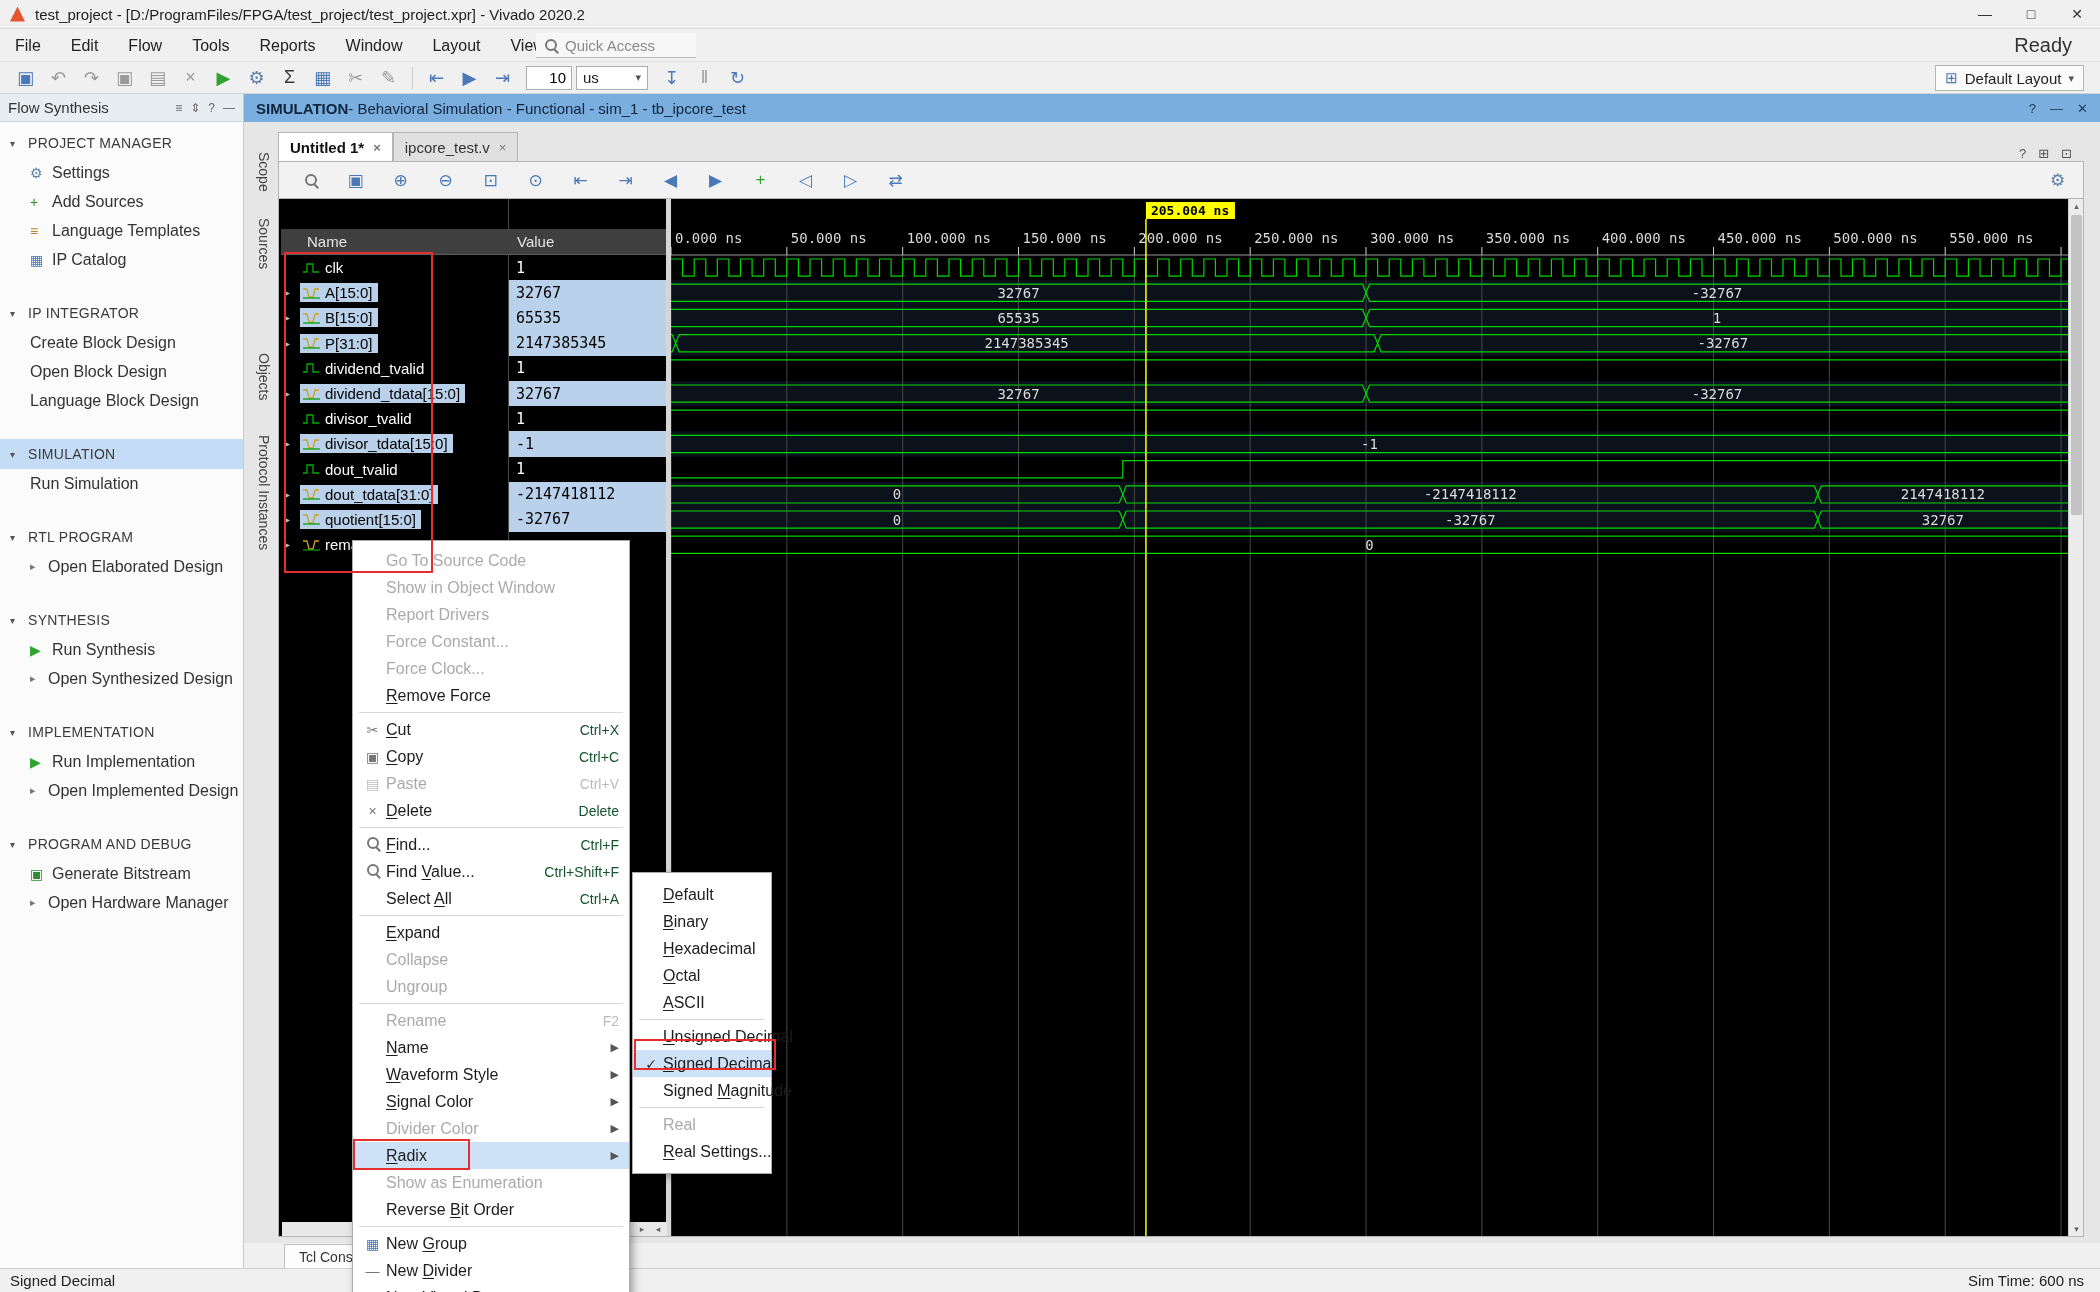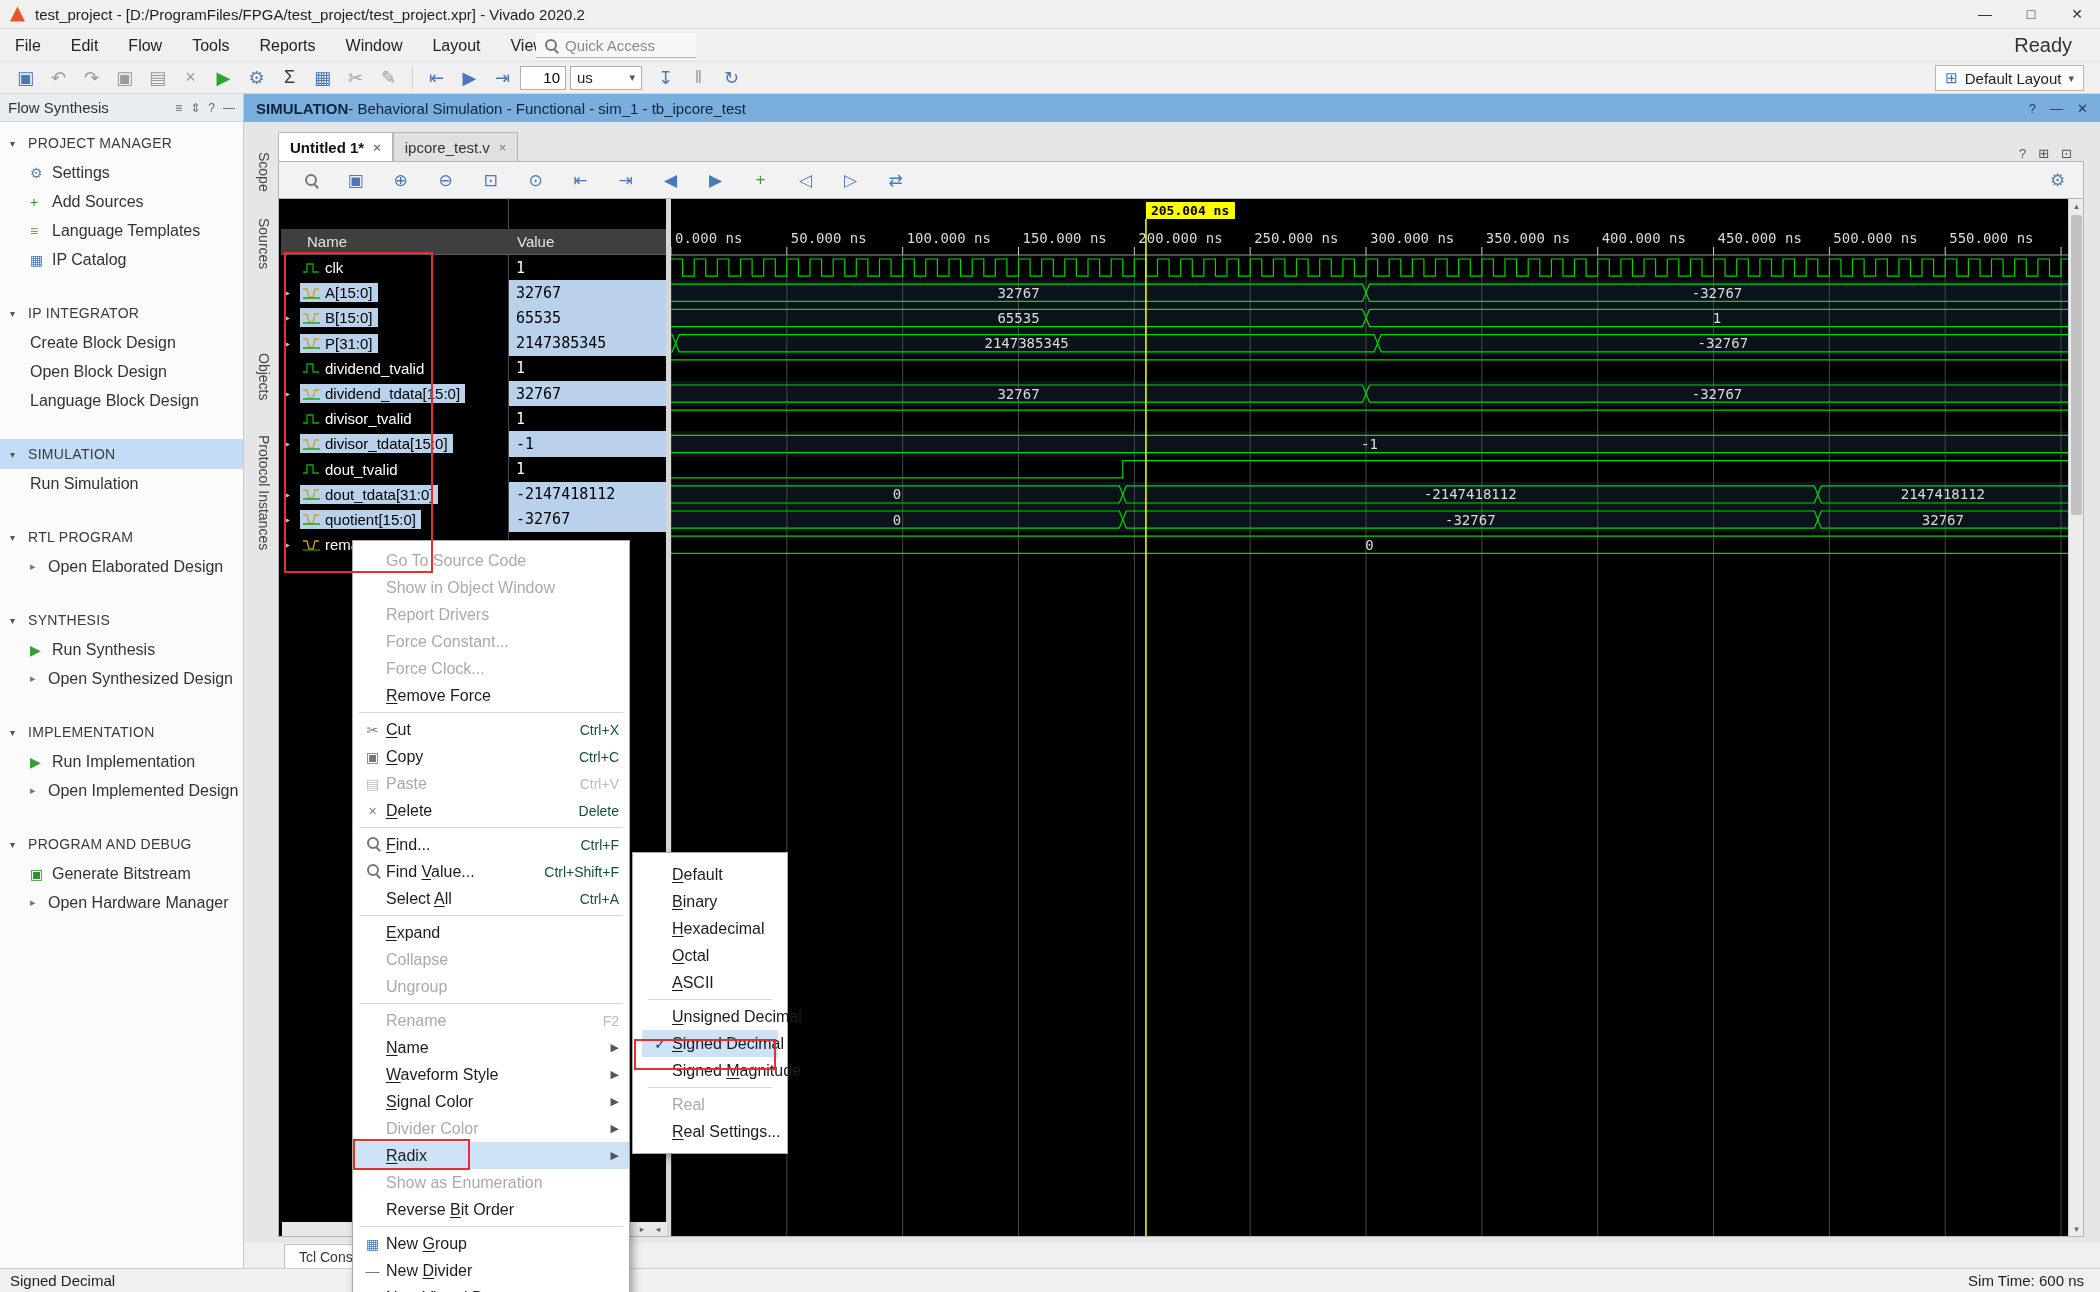--- a/index.html
+++ b/index.html
@@ -27,21 +27,21 @@
 .ready{position:absolute;right:28px;font-size:20px;color:#333}
 
 
 .toolbar{position:absolute;left:0;top:62px;width:2100px;height:32px;background:#f0f0f0;
   border-bottom:1px solid #d5d5d5;display:flex;align-items:center;padding-left:12px;gap:4px}
 .tbgroup{display:flex;align-items:center;gap:6px}
 .tbico{width:27px;height:26px;display:inline-flex;align-items:center;justify-content:center;
   font-size:18px;cursor:default;border-radius:2px}
 .tbsep{width:1px;height:22px;background:#cfcfcf;margin:0 6px}
 .time-input{width:46px;height:24px;border:1px solid #adadad;background:#fff;font-size:15px;
-  text-align:right;padding-right:5px;font-family:"Liberation Sans",sans-serif}
+  text-align:right;padding-right:5px;margin-left:6px;font-family:"Liberation Sans",sans-serif}
 .unit-select{width:72px;height:24px;border:1px solid #adadad;background:#fff;display:flex;
   align-items:center;justify-content:space-between;padding:0 6px;font-size:15px;color:#222;margin-right:6px}
 .dd-arrow{font-size:11px;color:#555}
 .layout-select{position:absolute;right:16px;top:3px;height:26px;border:1px solid #b5b5b5;background:#fbfbfb;
   display:flex;align-items:center;gap:7px;padding:0 9px;font-size:15px;color:#222}
 
 
 .flownav-header{position:absolute;left:0;top:94px;width:244px;height:28px;background:#e8edf2;
   border-bottom:1px solid #ccd3da;border-right:1px solid #c9c9c9;display:flex;align-items:center;
   padding:0 8px;font-size:15px;color:#333}
@@ -118,21 +118,21 @@
   border-bottom:none;display:flex;align-items:center;padding:0 14px;font-size:14px;color:#333}
 .statusbar{position:absolute;left:0;top:1268px;width:2100px;height:24px;background:#f0f0f0;
   border-top:1px solid #cfcfcf;display:flex;align-items:center;font-size:15px;color:#222}
 .sb-left{margin-left:10px}
 .sb-right{margin-left:auto;margin-right:16px}
 
 
 .ctxmenu{position:absolute;background:#fff;border:1px solid #ababab;box-shadow:3px 3px 8px rgba(0,0,0,.35);
   padding:6px 0;z-index:50}
 #context-menu{left:352px;top:540px;width:278px}
-#radix-submenu{left:632px;top:852px;width:156px;padding:8px 9px;z-index:55}
+#radix-submenu{left:632px;top:872px;width:140px;padding:8px 0;z-index:55}
 .menu-item{display:flex;align-items:center;height:27px;padding:0 10px 0 6px;font-size:16px;color:#1c1c1c;cursor:default}
 .menu-item.disabled{color:#aaa}
 .menu-item.hl{background:#cde2f7}
 .mi-icon{width:27px;text-align:center;font-size:14px;flex:none}
 .mi-check{width:24px;text-align:center;font-size:14px;color:#333;flex:none}
 .mi-label{white-space:nowrap}
 .mi-label u{text-underline-offset:2px}
 .mi-right{margin-left:auto;color:#14532d;font-size:14px;padding-left:18px}
 .menu-item.disabled .mi-right{color:#bbb}
 .mi-sub{margin-left:auto;color:#555;font-size:11px}

